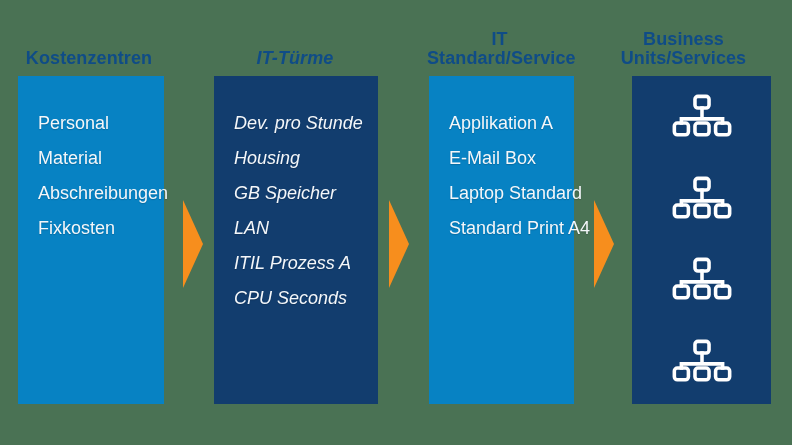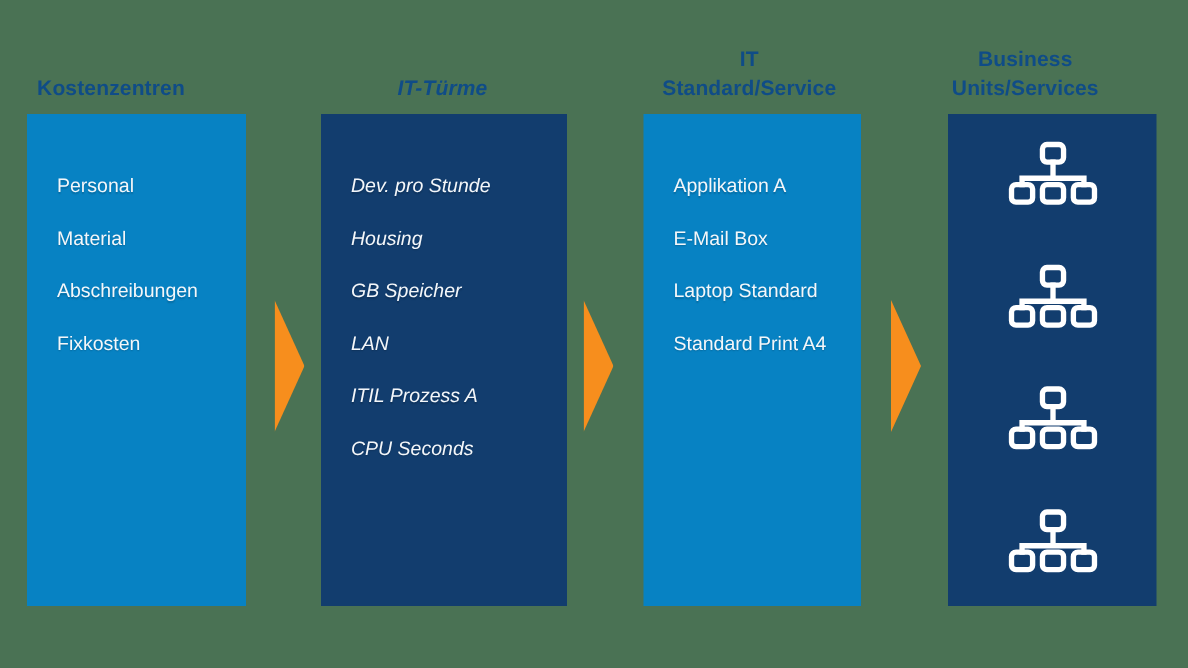--- a/index.html
+++ b/index.html
@@ -26,38 +26,38 @@
   .col-header {
     position: absolute;
     top: 28px;
     height: 40px;
     display: flex;
     flex-direction: column;
     justify-content: flex-end;
     text-align: center;
     color: var(--header-text);
     font-weight: 700;
-    font-size: 14px;
+    font-size: 18px;
     line-height: 19px;
     letter-spacing: 0.1px;
   }
   .column {
     position: absolute;
     top: 76px;
     height: 328px;
   }
   .column.light { background: var(--light-column); }
   .column.dark  { background: var(--dark-column); }
   .column .items {
     padding: 30px 8px 0 20px;
   }
   .column .item {
     height: 35px;
     line-height: 35px;
-    font-size: 13px;
+    font-size: 18px;
     color: var(--item-text);
     white-space: nowrap;
     text-shadow: 0 1px 1px rgba(0,0,0,0.18);
   }
   .flow-arrow {
     position: absolute;
     top: 200px;
     width: 20px;
     height: 88px;
     background: var(--arrow);
@@ -70,21 +70,21 @@
     justify-content: space-between;
     padding: 18px 0 20px 0;
   }
   .org-icon { display: block; color: #FFFFFF; }
 </style>
 </head>
 <body>
 
 <div class="canvas">
 
-  <div class="col-header" style="left:1px; width:146px;">
+  <div class="col-header" style="left:16px; width:146px;">
     <div></div>
     <div>Kostenzentren</div>
   </div>
   <div class="col-header" style="left:222px; width:146px;font-style:italic;">
     <div></div>
     <div>IT-Türme</div>
   </div>
   <div class="col-header" style="left:427px; width:145px;">
     <div>IT</div>
     <div>Standard/Service</div>

